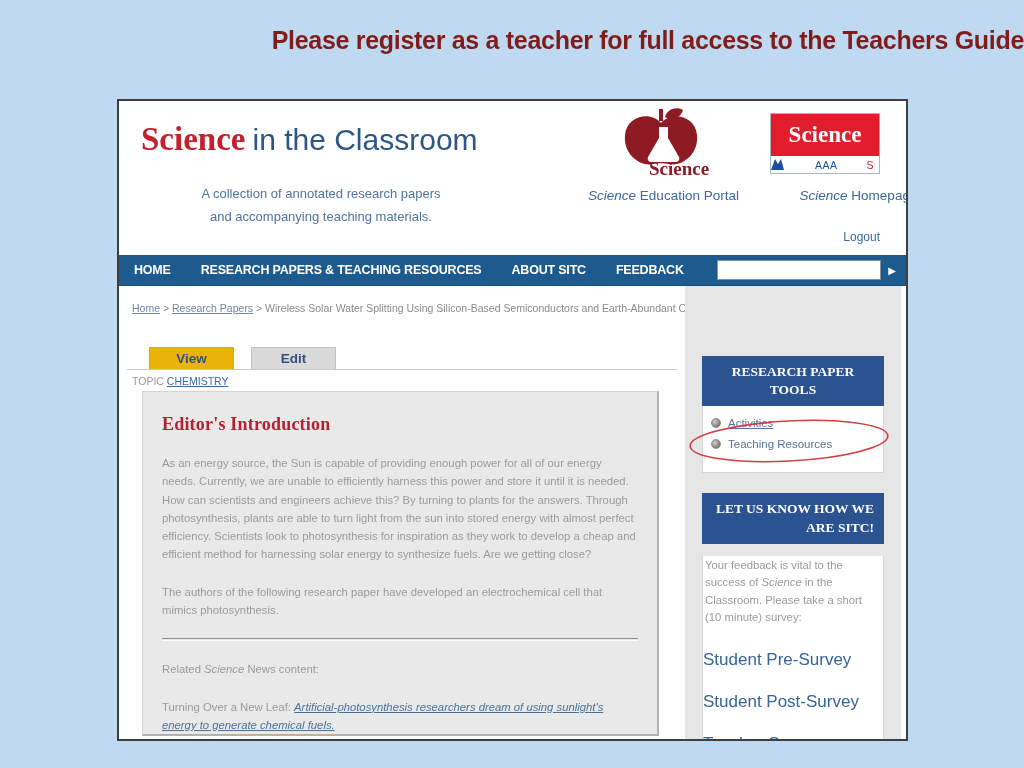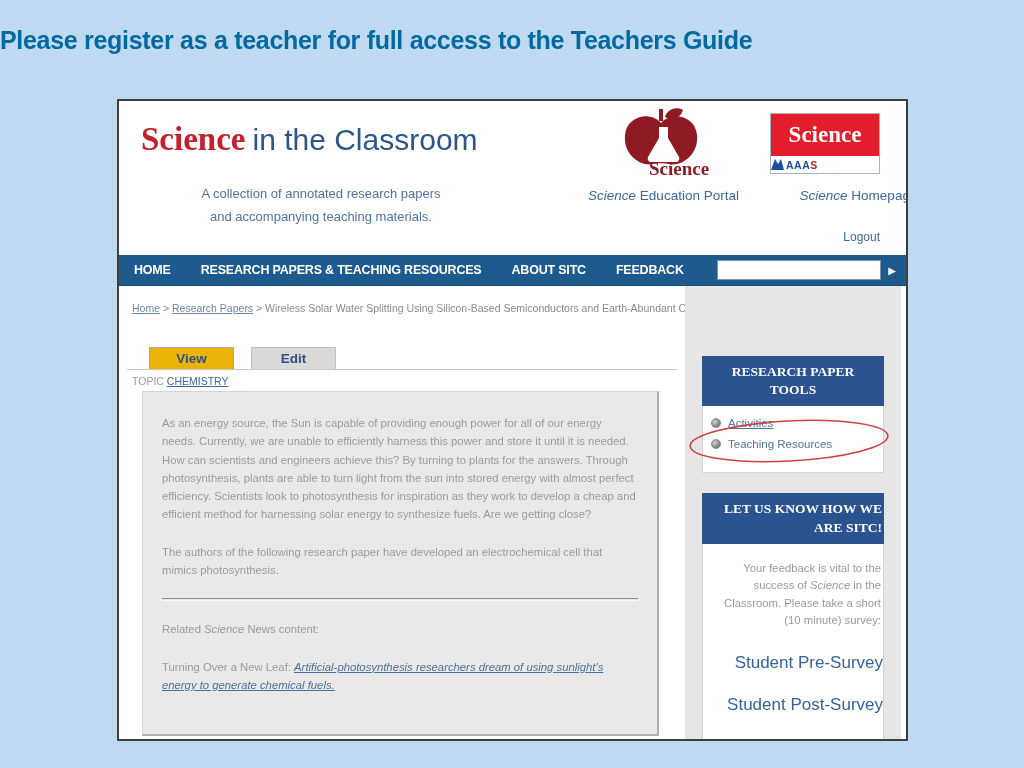--- a/index.html
+++ b/index.html
@@ -5,21 +5,21 @@
   * { margin:0; padding:0; box-sizing:border-box; }
   html,body { width:1024px; height:768px; }
   body {
     background:#bfd9f0;
     font-family:"Liberation Sans", sans-serif;
     position:relative;
     overflow:hidden;
   }
   .slide-title {
     position:absolute; top:26px; left:0; width:1024px;
-    text-align:left; font-size:25px; font-weight:bold; color:#0369a1;
+    text-align:right; font-size:25px; font-weight:bold; color:#7f1d1d;
     letter-spacing:-0.3px;
   }
   .shot {
     position:absolute; left:117px; top:99px; width:791px; height:642px;
     background:#fff; border:2px solid #3f3f3f; overflow:hidden;
   }
   
   .logo { position:absolute; left:22px; top:20px; white-space:nowrap; }
   .logo .sci { font-family:"Liberation Serif", serif; font-weight:bold; color:#c4202e; font-size:33px; }
   .logo .rest { color:#2d5586; font-size:30px; margin-left:7px; }
@@ -37,22 +37,22 @@
   .home-logo {
     position:absolute; left:651px; top:12px; width:110px;
     border:1px solid #aab4c2; background:#fff;
   }
   .home-logo .red {
     background:#e21d2c; color:#fff; height:42px;
     display:flex; align-items:center; justify-content:center;
     font-family:"Liberation Serif", serif; font-weight:bold; font-size:23px;
   }
   .home-logo .strip {
-    height:17px; display:flex; align-items:center; justify-content:flex-start;
-    padding-right:5px; font-size:10.5px; font-weight:bold; letter-spacing:0.5px;
+    height:17px; display:flex; align-items:center; justify-content:space-between;
+    padding-right:5px; font-size:10.5px; font-weight:normal; letter-spacing:0.5px;
   }
   .strip .aaa { color:#1b4f9c; }
   .strip .s { color:#c4202e; }
   .strip svg { margin-right:2px; }
   .logout { position:absolute; right:26px; top:129px; font-size:12px; color:#3c689c; cursor:pointer; }
   
   .navbar {
     position:absolute; left:0; top:154px; width:100%; height:31px;
     background:#1d5a8e; display:flex; align-items:center; color:#fff;
     border-bottom:1px solid #164a77;
@@ -93,39 +93,39 @@
     font-family:"Liberation Serif", serif; font-weight:bold;
     font-size:18px; color:#b02330; margin-bottom:19px; letter-spacing:0.2px;
   }
   .gray-panel p { font-size:11.3px; color:#9b9b9b; line-height:1.62; margin-bottom:19px; }
   .rule { height:3px; border:none; border-top:1px solid #8f8f8f; border-bottom:1px solid #fafafa; margin:2px 0 19px 0; }
   .news-link { color:#4a7296; font-style:italic; text-decoration:underline; cursor:pointer; }
   
   .side-header {
     margin:70px 17px 0 17px; background:#2a5390; color:#fff;
     font-family:"Liberation Serif", serif; font-weight:bold; font-size:13.5px;
-    text-align:center; line-height:1.35; padding:7px 2px;
+    text-align:center; line-height:1.35; padding:7px 10px;
   }
   .side-header.second { margin-top:20px;text-align:right; }
   .tools-card {
     margin:0 17px; background:#fff; border:1px solid #d5d5d5; border-top:none;
     height:67px; padding:11px 0 0 8px; position:relative;
   }
   .tool-row { display:flex; align-items:center; margin-bottom:9px; font-size:11.5px; cursor:pointer; }
   .bullet {
     width:10px; height:10px; border-radius:50%;
     background:radial-gradient(circle at 35% 35%, #cfcfcf, #5a5a5a);
     border:1px solid #8a8a8a; margin-right:7px; flex:none;
   }
   .tool-link { color:#53759a; }
   .tool-link.u { text-decoration:underline; }
   .annotation { position:absolute; left:2px; top:132px; width:204px; height:46px; pointer-events:none; }
   .feedback-card {
-    margin:0 17px; background:#fff; border:1px solid #d5d5d5; border-top:none;
-    height:207px; text-align:right; padding-top:16px;
+    margin:12px 17px; background:#fff; border:1px solid #d5d5d5; border-top:none;
+    height:207px; text-align:left; padding-top:1px;
   }
   .feedback-text { font-size:11.3px; color:#9a9a9a; line-height:1.55; width:176px; margin:0 auto; }
   .survey-link { display:block; color:#35639b; font-size:17px; cursor:pointer; }
   .survey-link.s1 { margin-top:23px; }
   .survey-link.s2 { margin-top:22px; }
   .survey-link.s3 { margin-top:22px; }
 </style>
 </head>
 <body>
 
@@ -197,20 +197,21 @@
         <div class="tab inactive">Edit</div>
       </div>
       <div class="tab-line"></div>
 
       <div class="topic">
         <span>TOPIC</span>
         <span class="topic-link">CHEMISTRY</span>
       </div>
 
       <div class="gray-panel">
+        <div class="article-heading">Editor's Introduction</div>
         <p>As an energy source, the Sun is capable of providing enough power for all of our energy needs.  Currently, we are unable to efficiently harness this power and store it until it is needed.  How can scientists and engineers achieve this?  By turning to plants for the answers.  Through photosynthesis, plants are able to turn light from the sun into stored energy with almost perfect efficiency.  Scientists look to photosynthesis for inspiration as they work to develop a cheap and efficient method for harnessing solar energy to synthesize fuels.  Are we getting close?</p>
         <p>The authors of the following research paper have developed an electrochemical cell that mimics photosynthesis.</p>
         <hr class="rule">
         <p><span>Related </span><span class="ital">Science</span><span> News content:</span></p>
         <p><span>Turning Over a New Leaf:  </span><span class="news-link">Artificial-photosynthesis researchers dream of using sunlight's energy to generate chemical fuels.</span></p>
 
       </div>
     </div>
 
     <div class="sidebar">

